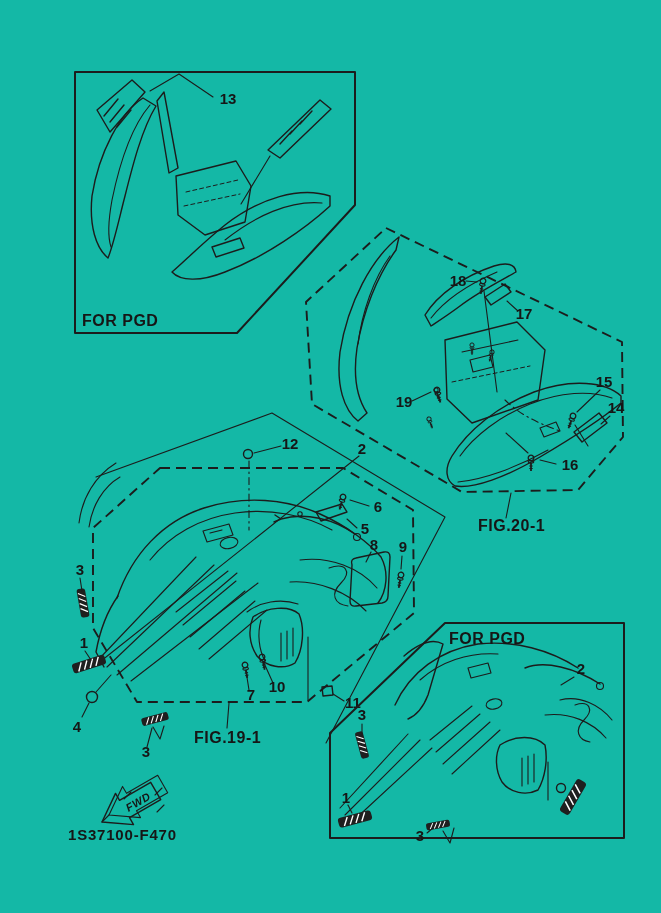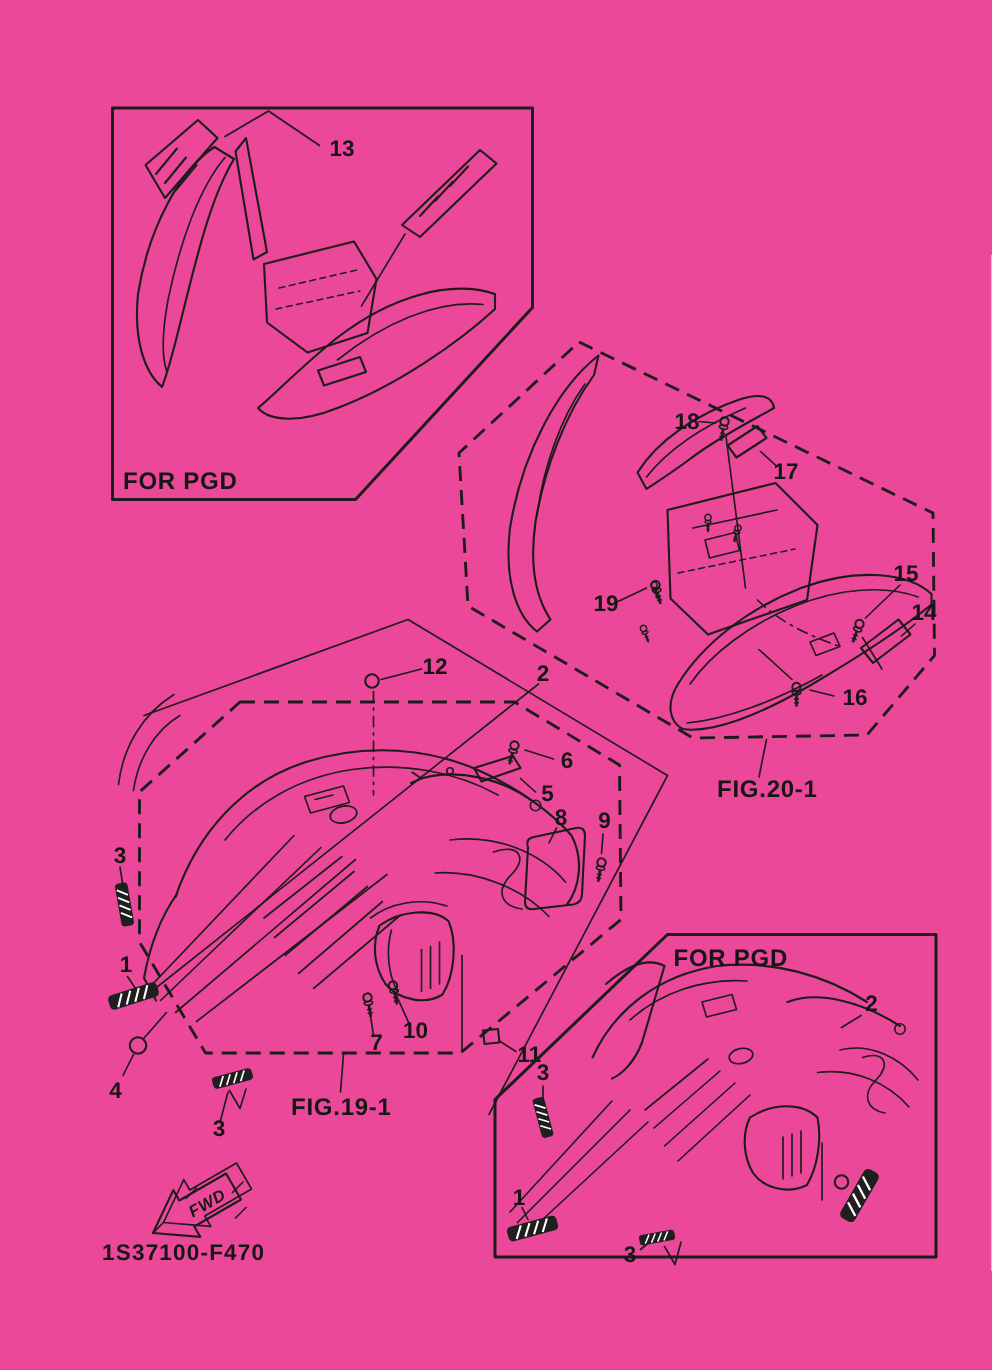--- a/index.html
+++ b/index.html
@@ -1,16 +1,16 @@
 <!DOCTYPE html>
 <html><head>
 <meta charset="utf-8">
 <style>
   html,body{margin:0;padding:0;background:#ffffff;}
-  .stage{position:relative;width:661px;height:913px;background:#ec4899;overflow:hidden;}
+  .stage{position:relative;width:661px;height:913px;background:#14b8a6;overflow:hidden;}
   svg{display:block;}
   .ln path,.ln line,.ln polyline,.ln polygon,.ln circle,.ln ellipse,.ln rect{
     fill:none;stroke:#1c1c1c;stroke-width:1.4;stroke-linecap:round;stroke-linejoin:round;}
   .ln .bold{stroke-width:2;}
   .ln .thin{stroke-width:1.1;}
   .ln .dashedge{stroke-width:1.9;stroke-dasharray:10 6;stroke-linecap:butt;}
   .ln .dashdot{stroke-width:1.1;stroke-dasharray:7 4 1.5 4;}
   .ln .hidden-line{stroke-width:1;stroke-dasharray:4 3;}
   text{font-family:"Liberation Sans","DejaVu Sans",sans-serif;font-weight:700;fill:#161616;}
   .callout{font-size:15px;}

